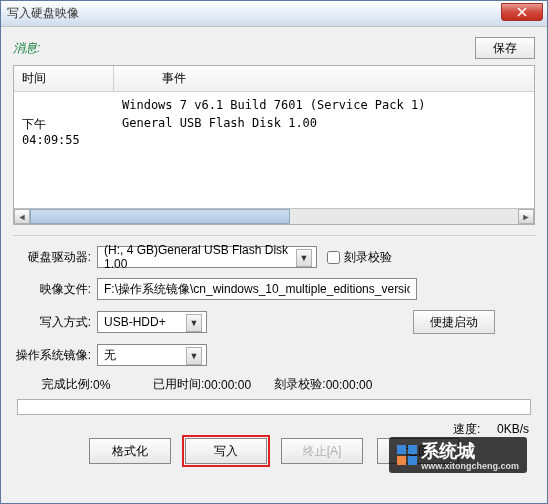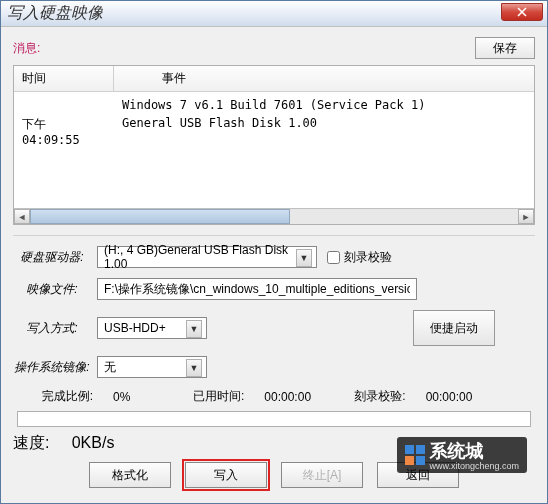--- a/index.html
+++ b/index.html
@@ -1,63 +1,63 @@
 <!DOCTYPE html>
 <html><head>
 <meta charset="utf-8">
 <style>
 * { box-sizing: border-box; margin: 0; padding: 0; }
 body { font-family: "Microsoft YaHei", "SimSun", Arial, sans-serif; font-size: 12px; background: #fff; width: 548px; height: 504px; overflow: hidden; }
 .window { width: 548px; height: 504px; border: 1px solid #5a7aa0; background: #f0f0f0; position: relative; }
 .titlebar { height: 26px; background: linear-gradient(#fdfdfd, #e8eef7, #d0dcec); border-bottom: 1px solid #c0c0c0; display: flex; align-items: center; padding: 0 6px; position: relative; }
-.titlebar-text { font-size: 16px; color: #333; font-style: italic; }
+.titlebar-text { font-size: 12px; color: #333; }
 .close-btn { position: absolute; right: 4px; top: 2px; width: 42px; height: 18px; background: linear-gradient(#e89a92, #d2483b, #c22c1f); border: 1px solid #a03028; border-radius: 0 0 3px 3px; color: #fff; display: flex; align-items: center; justify-content: center; cursor: pointer; }
 .close-btn svg { width: 10px; height: 10px; }
 .content { padding: 10px 12px; }
 .msg-row { display: flex; align-items: center; justify-content: space-between; margin-bottom: 6px; }
-.msg-label { font-size: 12px; color: #be185d; }
+.msg-label { font-size: 12px; color: #15803d; font-style: italic; }
 .save-btn { width: 60px; height: 22px; background: linear-gradient(#fdfdfd, #e8e8e8); border: 1px solid #999; cursor: pointer; font-size: 12px; }
 .log-box { border: 1px solid #b0b0b0; background: #fff; height: 160px; position: relative; }
 .log-header { display: flex; border-bottom: 1px solid #d0d0d0; background: linear-gradient(#fdfdfd, #f0f0f0); gap: 40px; }
 .log-col-time { width: 100px; padding: 4px 8px; border-right: 1px solid #d0d0d0; }
 .log-col-event { flex: 1; padding: 4px 8px; }
 .log-body { padding: 4px 0; font-family: "SimSun", monospace; font-size: 12px; }
 .log-row { display: flex; }
 .log-time { width: 100px; padding: 2px 8px; }
 .log-event { flex: 1; padding: 2px 8px; white-space: nowrap; overflow: hidden; }
 .log-scroll { position: absolute; bottom: 0; left: 0; right: 0; height: 16px; background: linear-gradient(#f0f0f0, #e0e0e0); border-top: 1px solid #c0c0c0; display: flex; }
 .scroll-arrow { width: 16px; height: 15px; background: linear-gradient(#fdfdfd, #d8d8d8); border: 1px solid #b0b0b0; display: flex; align-items: center; justify-content: center; cursor: pointer; font-size: 9px; color: #555; }
 .scroll-track { flex: 1; position: relative; background: #e8e8e8; }
 .scroll-thumb { position: absolute; left: 0; top: 0; height: 100%; width: 260px; background: linear-gradient(#d0dff0, #b0c8e0); border: 1px solid #90a8c0; }
 .sep { border: none; border-top: 1px solid #d0d0d0; margin: 10px 0; }
 .form-row { display: flex; align-items: center; margin-bottom: 10px; }
-.form-label { width: 84px; text-align: center; padding-right: 6px; font-size: 12px; font-style: italic; }
+.form-label { width: 84px; text-align: right; padding-right: 6px; font-size: 12px; }
 .combo { height: 22px; border: 1px solid #888; background: #fff; padding: 0 20px 0 6px; font-size: 12px; position: relative; display: inline-flex; align-items: center; }
 .combo::after { content: "▼"; position: absolute; right: 4px; top: 2px; font-size: 9px; color: #333; background: linear-gradient(#f8f8f8, #dcdcdc); border: 1px solid #b0b0b0; width: 14px; height: 16px; display: flex; align-items: center; justify-content: center; }
 .text-input { height: 22px; border: 1px solid #888; background: #fff; padding: 0 6px; font-size: 12px; width: 320px; }
 .checkbox-wrap { display: inline-flex; align-items: center; margin-left: 10px; }
 .checkbox-wrap input { margin-right: 4px; }
-.btn { height: 36px; padding: 0 16px; background: linear-gradient(#fdfdfd, #e6e6e6); border: 1px solid #999; cursor: pointer; font-size: 12px; }
+.btn { height: 24px; padding: 0 16px; background: linear-gradient(#fdfdfd, #e6e6e6); border: 1px solid #999; cursor: pointer; font-size: 12px; }
 .btn:disabled { color: #999; }
-.progress-row { display: flex; align-items: center; gap: 20px; margin: 6px 0; font-size: 12px; }
+.progress-row { display: flex; align-items: center; gap: 0; margin: 6px 0; font-size: 12px; }
 .progress-label { width: 80px; text-align: right; }
 .progress-val { width: 60px; }
 .progress-bar { height: 16px; border: 1px solid #b0b0b0; background: #fff; margin: 4px 4px 6px 4px; }
-.speed-row { font-size: 16px; padding-right: 6px; margin-bottom: 8px; }
+.speed-row { text-align: right; font-size: 12px; padding-right: 6px; margin-bottom: 0; }
 .button-row { display: flex; gap: 14px; justify-content: center; align-items: center; }
 .btn-big { width: 82px; height: 26px; background: linear-gradient(#fdfdfd, #e8e8e8); border: 1px solid #888; cursor: pointer; font-size: 12px; }
 .btn-highlight { outline: 2px solid #d22; outline-offset: 1px; }
 .watermark { position: absolute; right: 20px; bottom: 30px; display: flex; align-items: center; gap: 4px; color: #fff; font-weight: bold; font-size: 18px; background: rgba(0,0,0,0.75); padding: 2px 8px; border-radius: 3px; pointer-events: none; }
 .watermark-logo { width: 20px; height: 20px; position: relative; }
 .watermark-logo span { position: absolute; width: 9px; height: 9px; }
 .wm1 { background: #3a86d8; top: 0; left: 0; }
 .wm2 { background: #3a86d8; top: 0; right: 0; }
 .wm3 { background: #e84; bottom: 0; left: 0; }
 .wm4 { background: #3a86d8; bottom: 0; right: 0; }
-.watermark-sub { font-size: 9px; font-weight: normal; display: block; color: #ddd; margin-top: -2px; }
+.watermark-sub { font-size: 9px; font-weight: bold; display: block; color: #ddd; margin-top: -2px; }
 </style>
 </head>
 <body>
 
 <div class="window">
 
   <div class="titlebar">
     <span class="titlebar-text">写入硬盘映像</span>
     <div class="close-btn">
       <svg viewBox="0 0 10 10">

